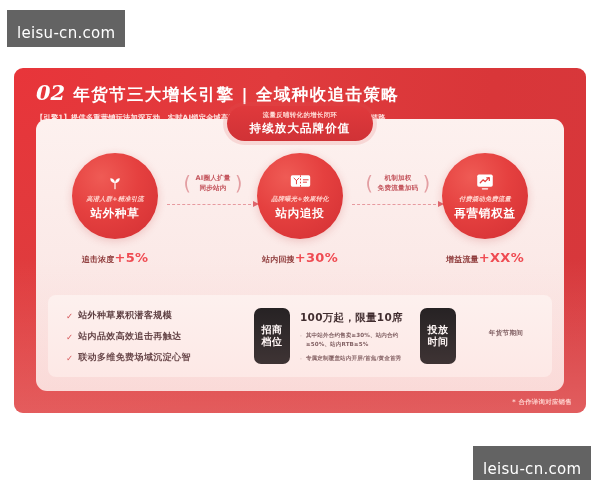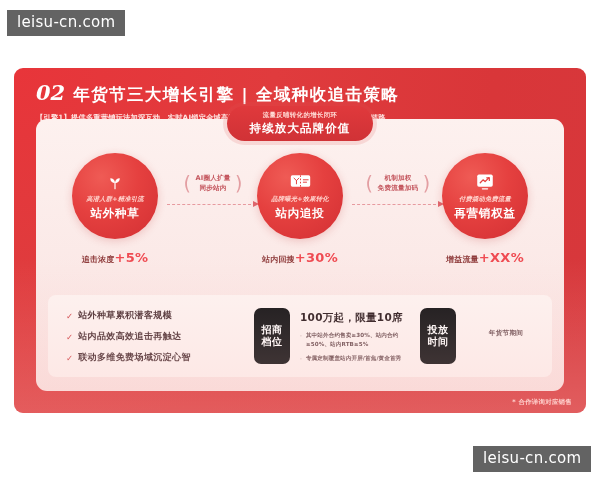--- a/index.html
+++ b/index.html
@@ -11,21 +11,21 @@
   }
   .page { position: relative; width: 600px; height: 480px; background:#fff; }
 
   
   .watermark {
     position: absolute;
     background: #636363;
     color: #ffffff;
     font-size: 15px;
     letter-spacing: .3px;
-    padding: 5px 10px 6px 10px;
+    padding: 16px 10px 6px 10px;
     line-height: 1;
     white-space: nowrap;
   }
   .wm-top { left: 7px; top: 10px; }
   .wm-bottom { left: 473px; top: 446px; }
 
   
   .slide {
     position: absolute;
     left: 14px; top: 68px;

